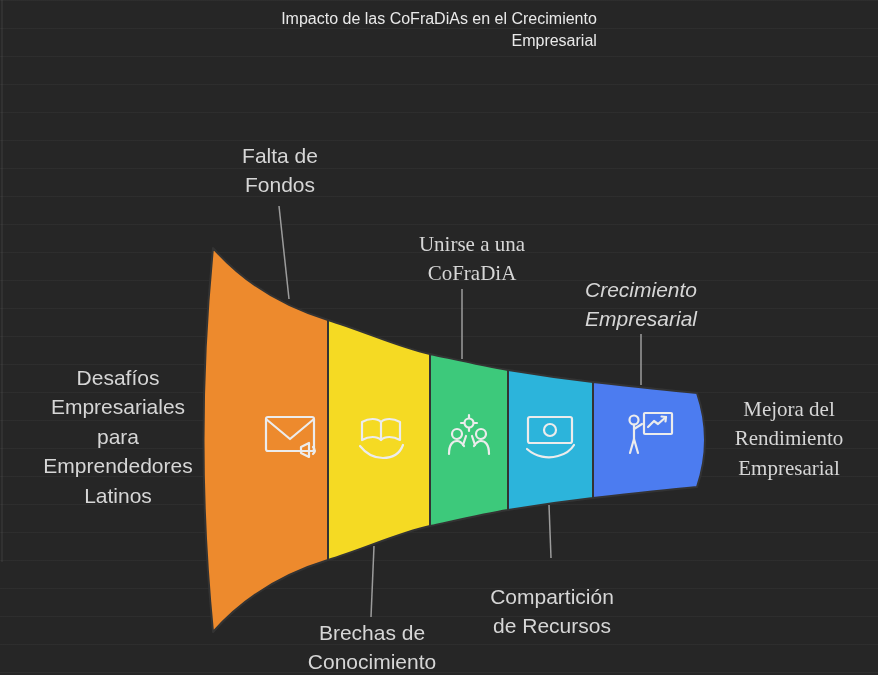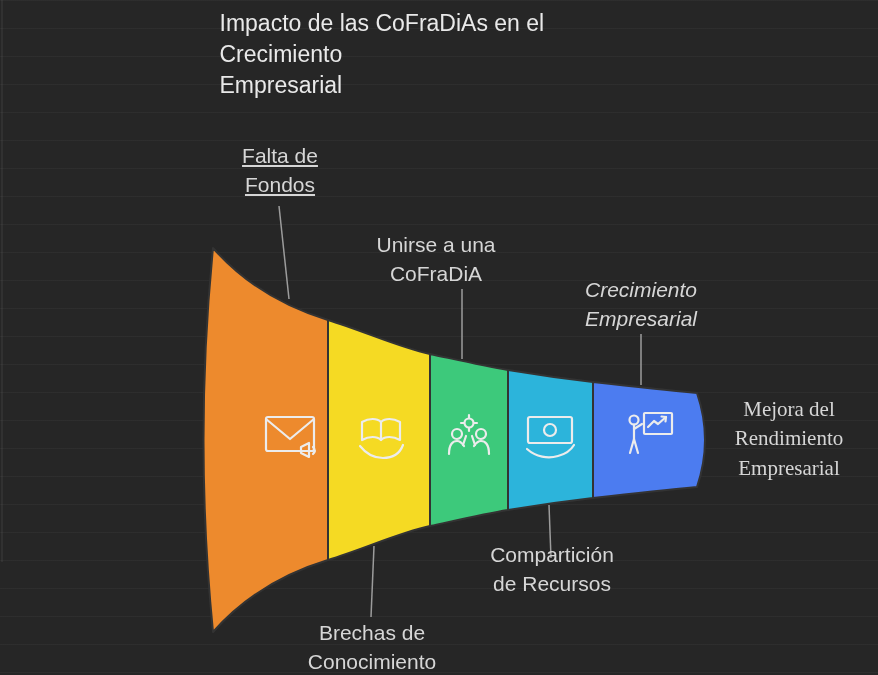--- a/index.html
+++ b/index.html
@@ -21,29 +21,29 @@
   .funnel-seg{stroke:#333333;stroke-width:2;stroke-linejoin:round;}
   .connector{stroke-width:1.5;fill:none;}
   .icon{fill:none;stroke-width:2.2;stroke-linecap:round;stroke-linejoin:round;}
   .label{
     position:absolute;transform:translateX(-50%);
     text-align:center;white-space:pre-line;
     color:#d6d6d6;font-size:21px;line-height:1.4;
   }
   .title{
     position:absolute;left:439px;top:8px;transform:translateX(-50%);
-    text-align:left;white-space:pre-line;
-    color:#e9e9e9;font-size:23px;line-height:1.35;
+    text-align:right;white-space:pre-line;
+    color:#e9e9e9;font-size:16px;line-height:1.35;
   }
-  .lbl-falta{left:280px;top:141px;text-decoration:underline;}
-  .lbl-unirse{left:436px;top:230px;}
+  .lbl-falta{left:280px;top:141px;}
+  .lbl-unirse{left:472px;top:230px;font-family:Liberation Serif, serif;}
   .lbl-crecimiento{left:641px;top:275px;font-style:italic;}
   .lbl-left{left:118px;top:363px;}
   .lbl-right{left:789px;top:395px;font-family:Liberation Serif, serif;}
-  .lbl-comparticion{left:552px;top:540px;}
+  .lbl-comparticion{left:552px;top:582px;}
   .lbl-brechas{left:372px;top:618px;}
 </style>
 </head>
 <body>
 
 <div class="canvas">
 
   <div class="edge-artifact"></div>
 
   <svg class="diagram" width="878" height="675" viewBox="0 0 878 675">
@@ -113,17 +113,22 @@
 Fondos</div>
   <div class="label lbl-unirse">Unirse a una
 CoFraDiA</div>
   <div class="label lbl-crecimiento">Crecimiento
 Empresarial</div>
   <div class="label lbl-brechas">Brechas de
 Conocimiento</div>
   <div class="label lbl-comparticion">Compartición
 de Recursos</div>
 
+  <div class="label lbl-left">Desafíos
+Empresariales
+para
+Emprendedores
+Latinos</div>
   <div class="label lbl-right">Mejora del
 Rendimiento
 Empresarial</div>
 
 </div>
 
 </body></html>

